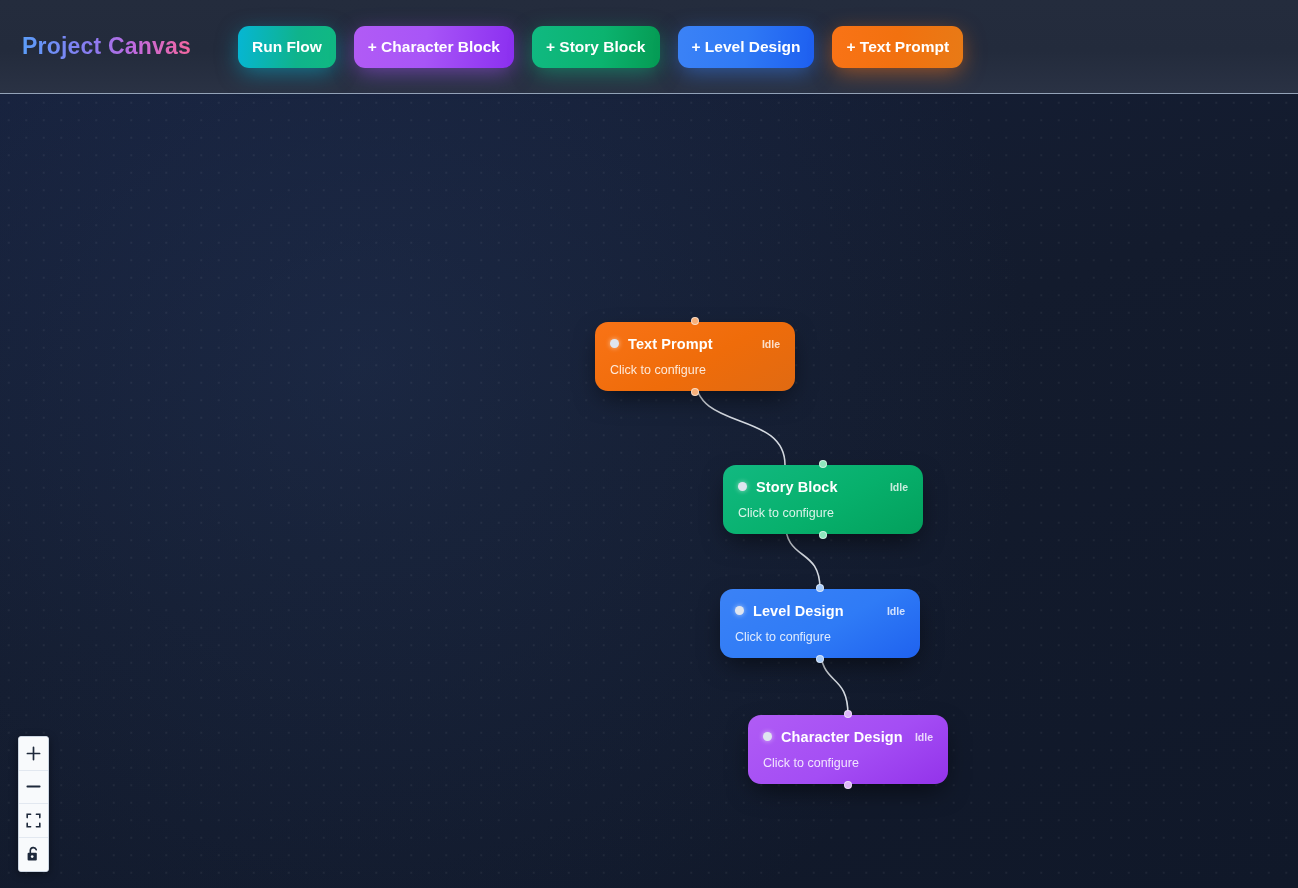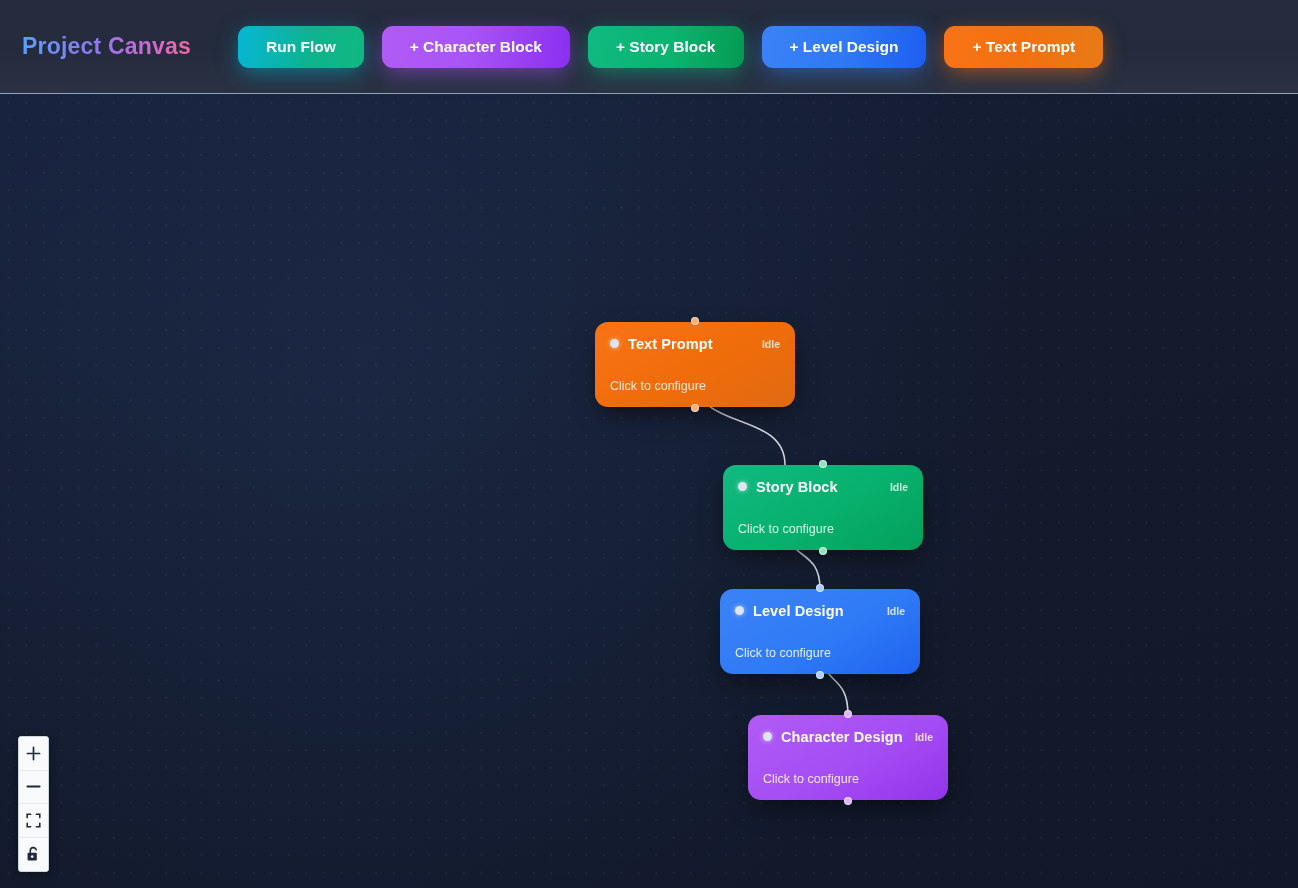--- a/index.html
+++ b/index.html
@@ -26,21 +26,21 @@
     background: linear-gradient(90deg, #5b9df9 0%, #8b7af0 42%, #c06ae0 66%, #f4669e 100%);
     -webkit-background-clip: text; background-clip: text;
     -webkit-text-fill-color: transparent; color: transparent;
     white-space: nowrap;
   }
   #toolbar { display: flex; align-items: center; gap: 18px; margin-left: 47px; }
   .tb-btn {
     height: 42px; border: none; border-radius: 11px;
     color: #ffffff; font-size: 15.5px; font-weight: bold;
     font-family: "Liberation Sans", sans-serif;
-    padding: 0 28px; cursor: pointer; white-space: nowrap;
+    padding: 0 14px; cursor: pointer; white-space: nowrap;
     display: flex; align-items: center; justify-content: center;
   }
   .tb-run   { background: linear-gradient(95deg, #06b6d4 0%, #0fb38c 60%, #10b981 100%);
               box-shadow: 0 6px 22px -2px rgba(6,182,212,.55); }
   .tb-char  { background: linear-gradient(95deg, #b15bf5 0%, #a855f7 45%, #8b2ff0 100%);
               box-shadow: 0 6px 22px -2px rgba(168,85,247,.55); }
   .tb-level { background: linear-gradient(95deg, #3b82f6 0%, #2f79f5 50%, #1d5ff0 100%);
               box-shadow: 0 6px 22px -2px rgba(59,130,246,.55); }
   .tb-story { background: linear-gradient(95deg, #10b981 0%, #0bb36f 55%, #059b53 100%);
               box-shadow: 0 6px 22px -2px rgba(16,185,129,.55); }
@@ -75,21 +75,21 @@
   }
   .node-title {
     margin-left: 9px; font-size: 14.5px; font-weight: bold;
     white-space: nowrap; letter-spacing: .1px;
   }
   .node-status {
     margin-left: auto; font-size: 10.5px; font-weight: bold;
     color: rgba(255,255,255,.78); padding-left: 6px;
   }
   .node-sub {
-    margin-top: 27px; font-size: 12.5px;
+    margin-top: 11px; font-size: 12.5px;
     color: rgba(255,255,255,.85); white-space: nowrap;
   }
   .handle {
     position: absolute; width: 8px; height: 8px; border-radius: 50%;
     left: 50%; transform: translateX(-50%);
     border: 1px solid rgba(255,255,255,.55);
   }
   .handle.top { top: -5px; }
   .handle.bot { bottom: -5px; }
 

